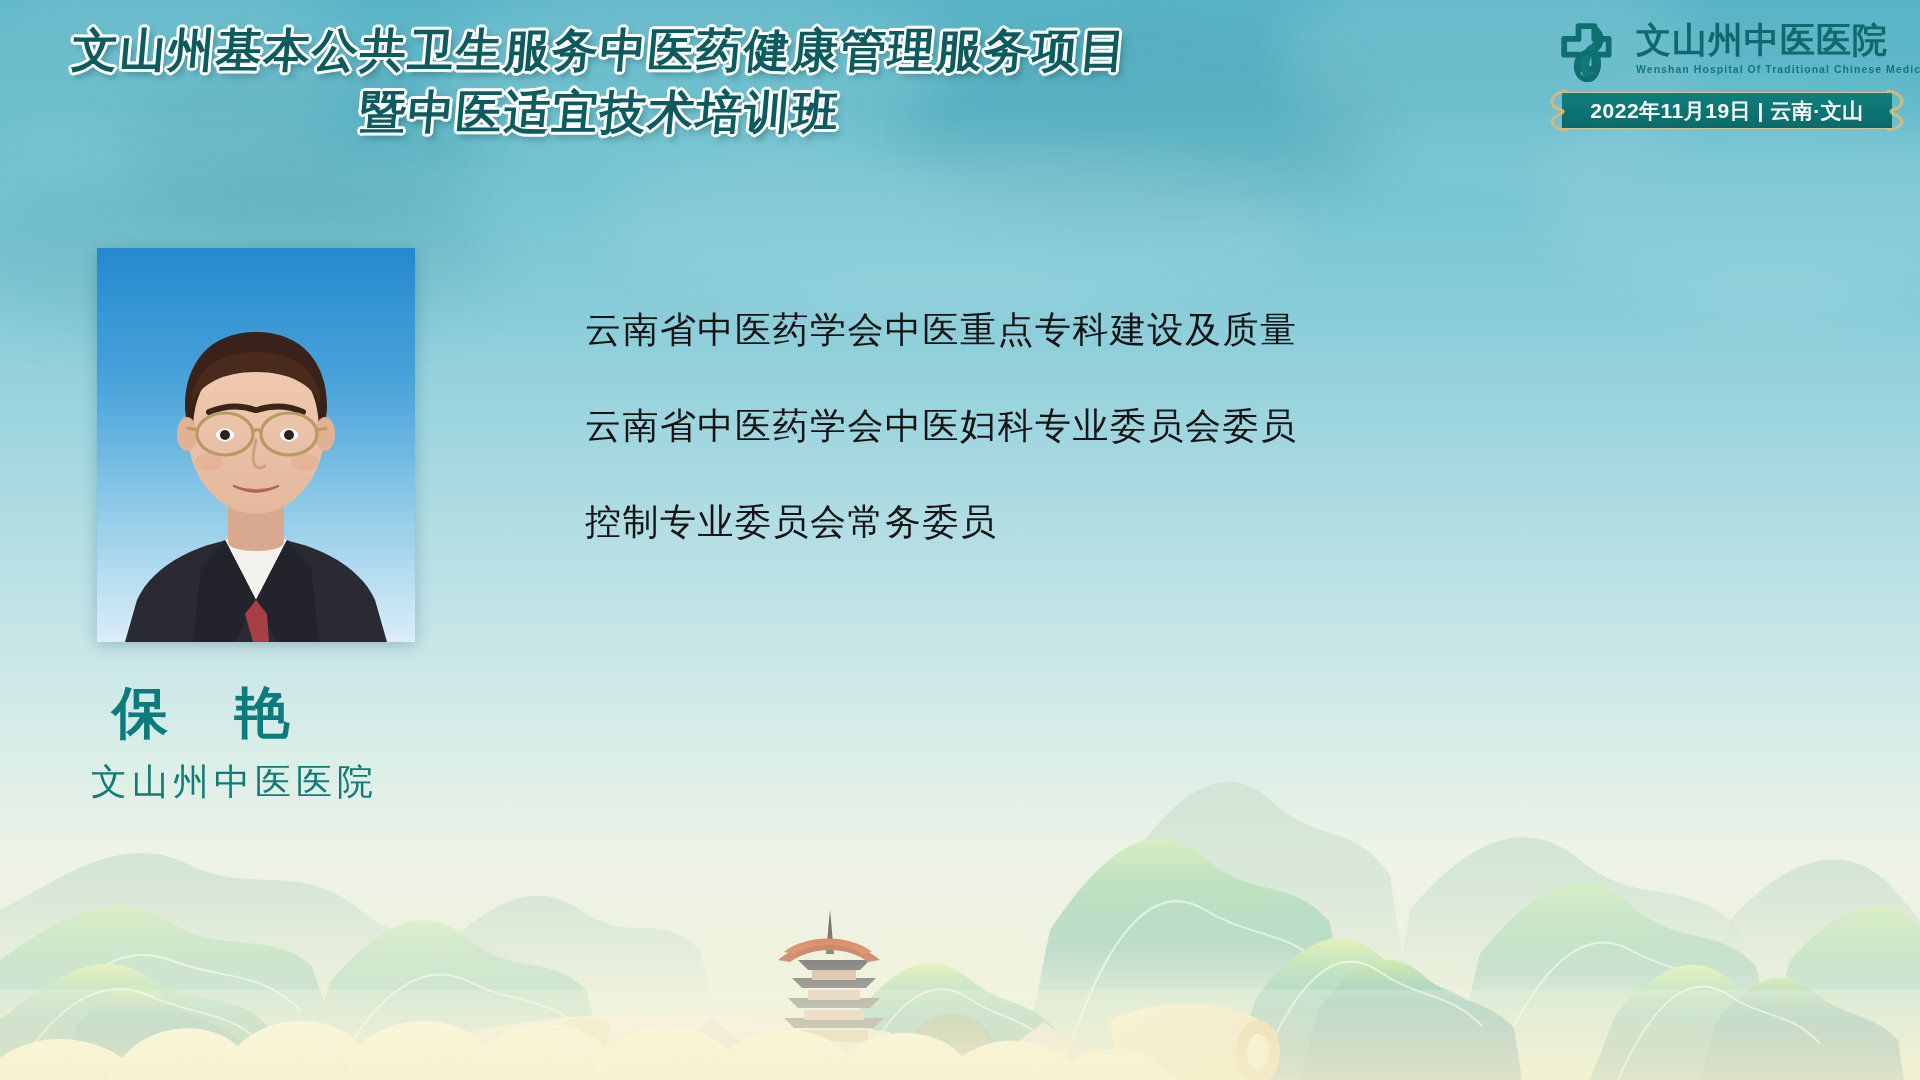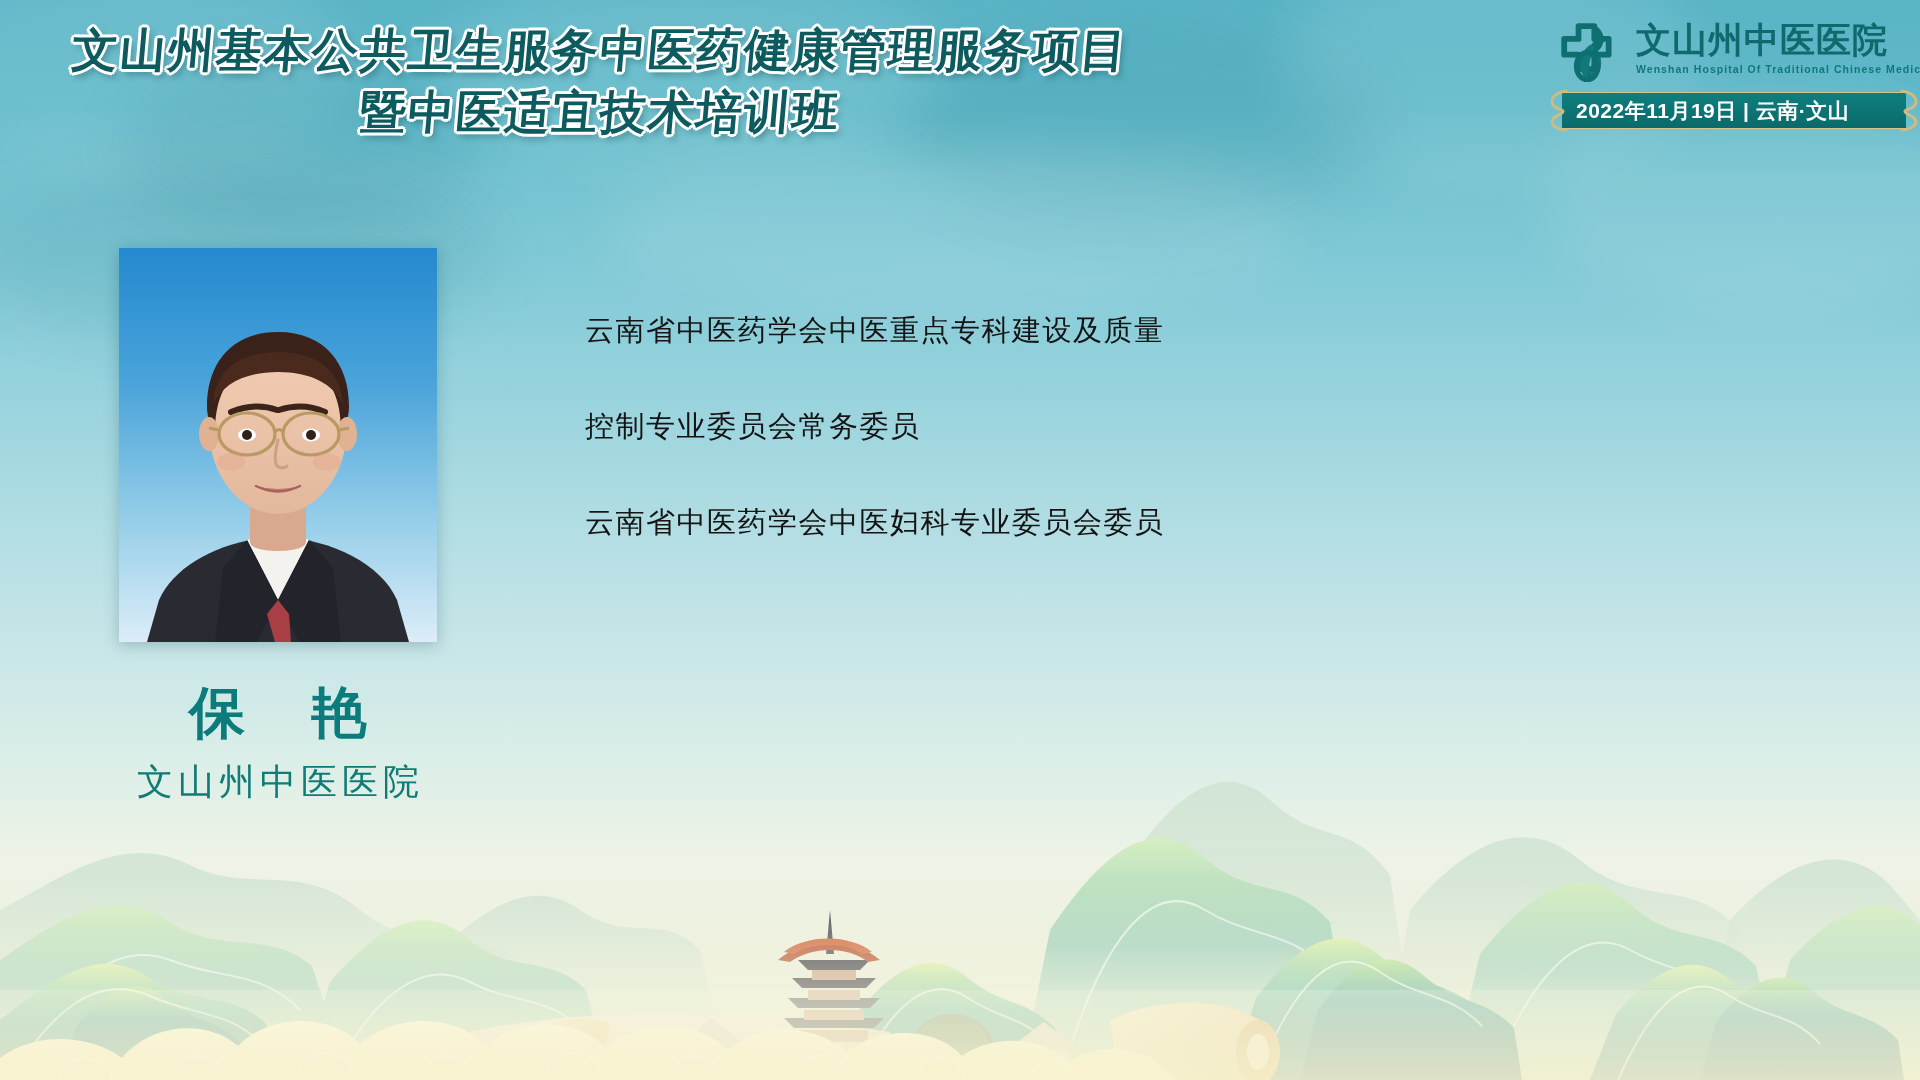--- a/index.html
+++ b/index.html
@@ -53,54 +53,54 @@
     font-weight:bold;font-size:35px;line-height:38px;color:#0e6a6c;
     letter-spacing:1px;white-space:nowrap;
   }
   .brand-en{
     font-family:"Liberation Sans","DejaVu Sans",sans-serif;
     font-size:10.5px;line-height:16px;color:#11787a;font-weight:bold;
     letter-spacing:1.05px;white-space:nowrap;margin-top:2px;
   }
   .date-ribbon{
     position:relative;margin-top:10px;margin-left:8px;width:330px;height:35px;
-    display:flex;align-items:center;
+    display:flex;align-items:center;justify-content:center;
     background:linear-gradient(180deg,#0e7f7d 0%,#0a6a6b 100%);
-    border-top:1px solid #d8c48a;border-bottom:1px solid #d8c48a;padding-left:14px;
+    border-top:1px solid #d8c48a;border-bottom:1px solid #d8c48a;
   }
   .date-text{
     font-family:"Liberation Sans","DejaVu Sans",sans-serif;
     font-weight:bold;font-size:21px;color:#ffffff;letter-spacing:.5px;white-space:nowrap;
   }
   .ribbon-end{position:absolute;top:-4px;width:26px;height:43px;color:#cfbb82;}
   .ribbon-end.left{left:-18px;}
   .ribbon-end.right{right:-18px;transform:scaleX(-1);}
 
   
-  .portrait-col{position:absolute;left:108px;top:248px;width:340px;text-align:center;}
+  .portrait-col{position:absolute;left:86px;top:248px;width:340px;text-align:left;}
   .photo{
     width:318px;height:394px;margin:0 auto;position:relative;overflow:hidden;
     background:linear-gradient(180deg,#2a8ccf 0%,#3f9ed8 30%,#79c2e4 62%,#bcdff0 88%,#d8ecf7 100%);
     box-shadow:0 3px 14px rgba(20,70,90,.28);
   }
   .speaker-name{
     margin-top:40px;font-family:"Liberation Serif","DejaVu Serif",serif;
     font-weight:bold;font-size:56px;color:#0b7b7c;letter-spacing:26px;
     text-indent:26px;line-height:62px;
   }
   .speaker-org{
     margin-top:16px;font-family:"Liberation Serif","DejaVu Serif",serif;
     font-size:36px;color:#0f7c76;letter-spacing:5px;text-indent:5px;line-height:44px;
   }
 
   
   .creds{position:absolute;left:585px;top:282px;width:1240px;}
   .cred-line{
     font-family:"Liberation Serif","DejaVu Serif",serif;
-    font-size:29px;line-height:96px;color:#141414;letter-spacing:1.5px;
+    font-size:36px;line-height:96px;color:#141414;letter-spacing:1.5px;
     white-space:nowrap;
   }
 
   
   .landscape{position:absolute;left:0;bottom:0;width:1920px;height:420px;pointer-events:none;}
   .fog{position:absolute;left:0;bottom:0;width:1920px;height:200px;
        background:linear-gradient(180deg,rgba(250,248,232,0) 0%,rgba(250,247,226,.55) 55%,rgba(248,243,210,.85) 100%);}
 </style>
 </head>
 <body>
@@ -228,22 +228,22 @@
         </g>
       </svg>
     </div>
 
     <div class="speaker-name">保  艳</div>
     <div class="speaker-org">文山州中医医院</div>
   </div>
 
   <div class="creds">
     <div class="cred-line">云南省中医药学会中医重点专科建设及质量</div>
+    <div class="cred-line">云南省中医药学会中医妇科专业委员会委员</div>
     <div class="cred-line">控制专业委员会常务委员</div>
-    <div class="cred-line">云南省中医药学会中医妇科专业委员会委员</div>
   </div>
 
   <div class="landscape">
     <svg viewBox="0 0 1920 420" width="1920" height="420" preserveAspectRatio="none" aria-hidden="true">
       <defs>
         <linearGradient id="m-far" x1="0" y1="0" x2="0" y2="1">
           <stop offset="0%" stop-color="#cfe3d2" stop-opacity=".85"></stop>
           <stop offset="100%" stop-color="#d9e7d6" stop-opacity=".5"></stop>
         </linearGradient>
         <linearGradient id="m-mid" x1="0" y1="0" x2="0" y2="1">

